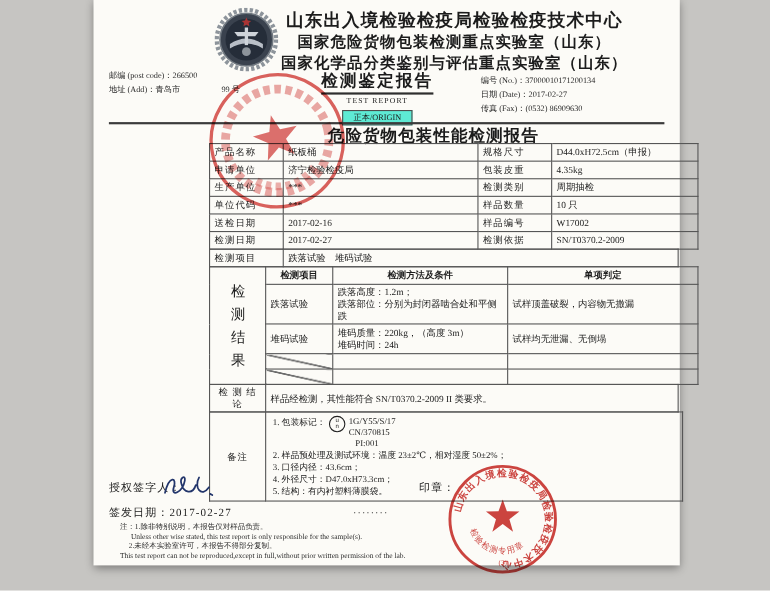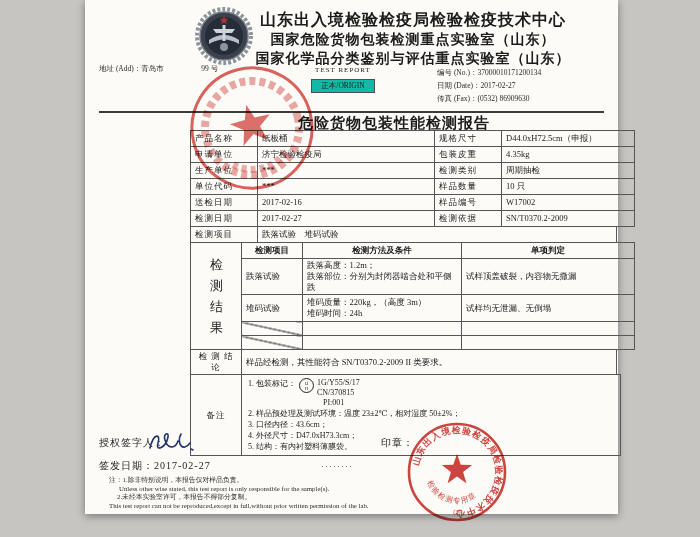--- a/index.html
+++ b/index.html
@@ -13,21 +13,21 @@
   .org .l1{font-size:16px;letter-spacing:1px;line-height:20px;}
   .org .l2{font-size:14px;letter-spacing:1px;line-height:19px;}
   .contact{font-size:7.5px;line-height:13px;white-space:nowrap;color:#2a2a2a;}
   .c-left{left:14px;top:62px;}
   .c-right{left:352px;top:66px;}
   .center-meta{left:192px;top:64px;width:132px;text-align:center;}
   .rpt-title{display:inline-block;font-size:15px;font-weight:bold;letter-spacing:2px;
              border-bottom:2px solid #2e2e2e;padding-bottom:1px;}
   .rpt-en{font-size:7px;letter-spacing:1px;margin-top:2px;}
   .origin-box{display:inline-block;border:1px solid #4d4d4d;font-size:7.5px;
-              padding:1px 9px;margin-top:3px;background:#14b8a6;text-align:center;}
+              padding:1px 9px;margin-top:3px;background:#5eead4;text-align:center;}
   .rule{left:14px;top:111px;width:505px;border-top:2px solid #3b3b3b;height:0;}
   .doc-title{left:105px;top:114px;width:408px;text-align:center;font-size:15px;
              font-weight:bold;letter-spacing:1px;}
   
   .tables{left:105px;top:131px;width:408px;}
   table{border-collapse:collapse;table-layout:fixed;width:408px;margin-top:-1px;}
   td{border:1px solid #565656;font-size:8.5px;padding:1px 4px;vertical-align:middle;
      overflow:hidden;line-height:11px;}
   .tA td{height:13px;}
   .lab{letter-spacing:1px;}
@@ -81,24 +81,26 @@
     <path d="M29 9 l1.3 2.7 3 .3 -2.2 2 .6 2.9 -2.7 -1.5 -2.7 1.5 .6 -2.9 -2.2 -2 3 -.3 z" fill="#a83434"></path>
   </svg>
 
   <div class="abs org">
     <div class="l1">山东出入境检验检疫局检验检疫技术中心</div>
     <div class="l2">国家危险货物包装检测重点实验室（山东）</div>
     <div class="l2">国家化学品分类鉴别与评估重点实验室（山东）</div>
   </div>
 
   <div class="abs contact c-left">
+    <div>邮编 (post code)：266500</div>
     <div>地址 (Add)：青岛市　　　　　99 号</div>
   </div>
 
   <div class="abs center-meta">
+    <span class="rpt-title">检测鉴定报告</span>
     <div class="rpt-en">TEST REPORT</div>
     <div><span class="origin-box">正本/ORIGIN</span></div>
   </div>
 
   <div class="abs contact c-right">
     <div>编号 (No.)：37000010171200134</div>
     <div>日期 (Date)：2017-02-27</div>
     <div>传真 (Fax)：(0532) 86909630</div>
   </div>
 

